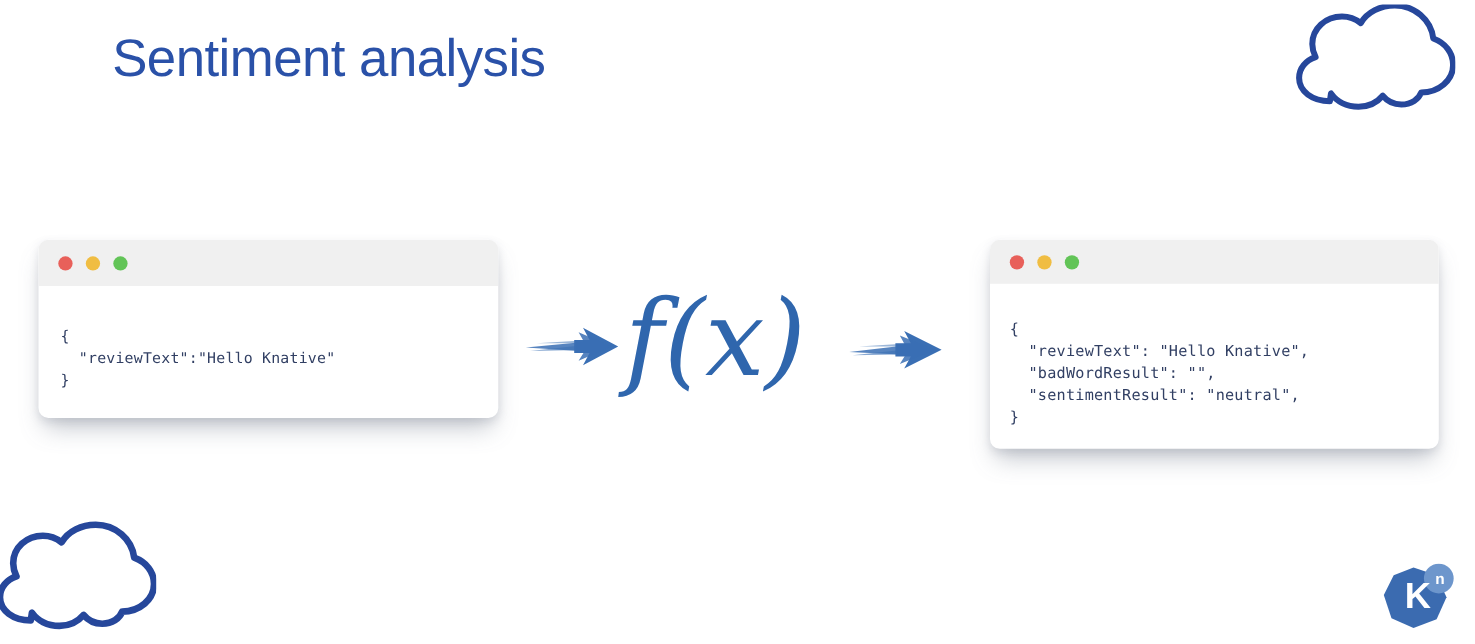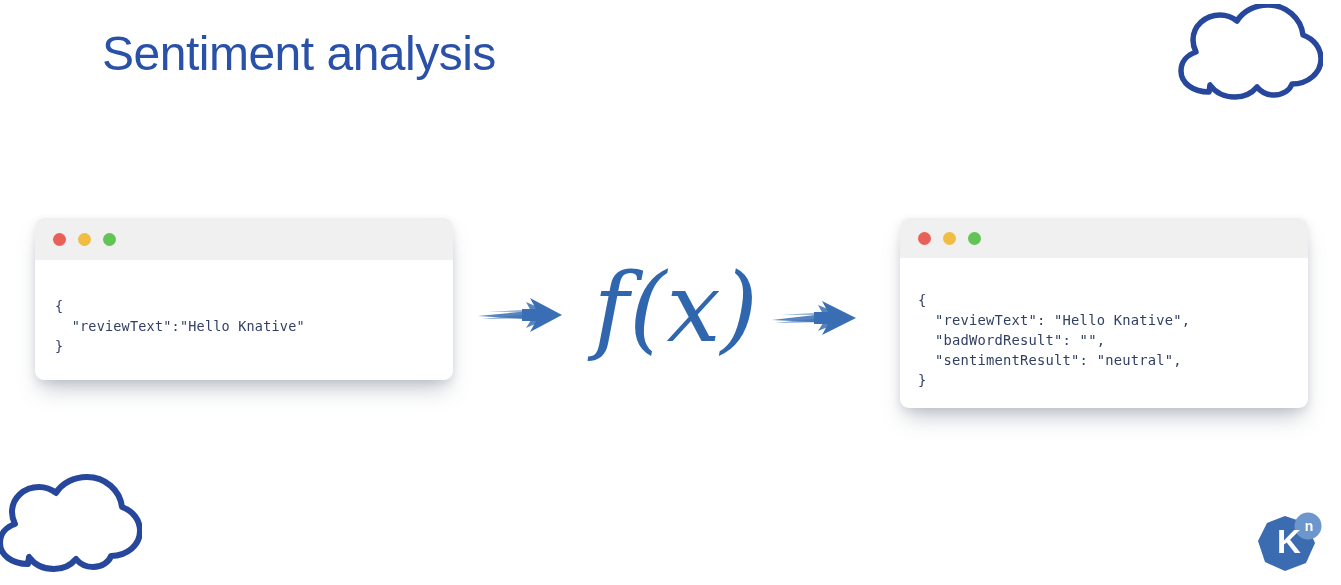--- a/index.html
+++ b/index.html
@@ -93,21 +93,21 @@
     font-size: 13.8px;
     line-height: 20px;
   }
 
   
   .fx {
     position: absolute;
     left: 568px;
     top: 248px;
     width: 190px;
-    text-align: right;
+    text-align: left;
     font-family: "DejaVu Serif", "Liberation Serif", serif;
     font-style: italic;
     font-size: 96px;
     font-weight: 400;
     color: #2f66ad;
     line-height: 1.25;
     user-select: none;
   }
 
   .arrow {

